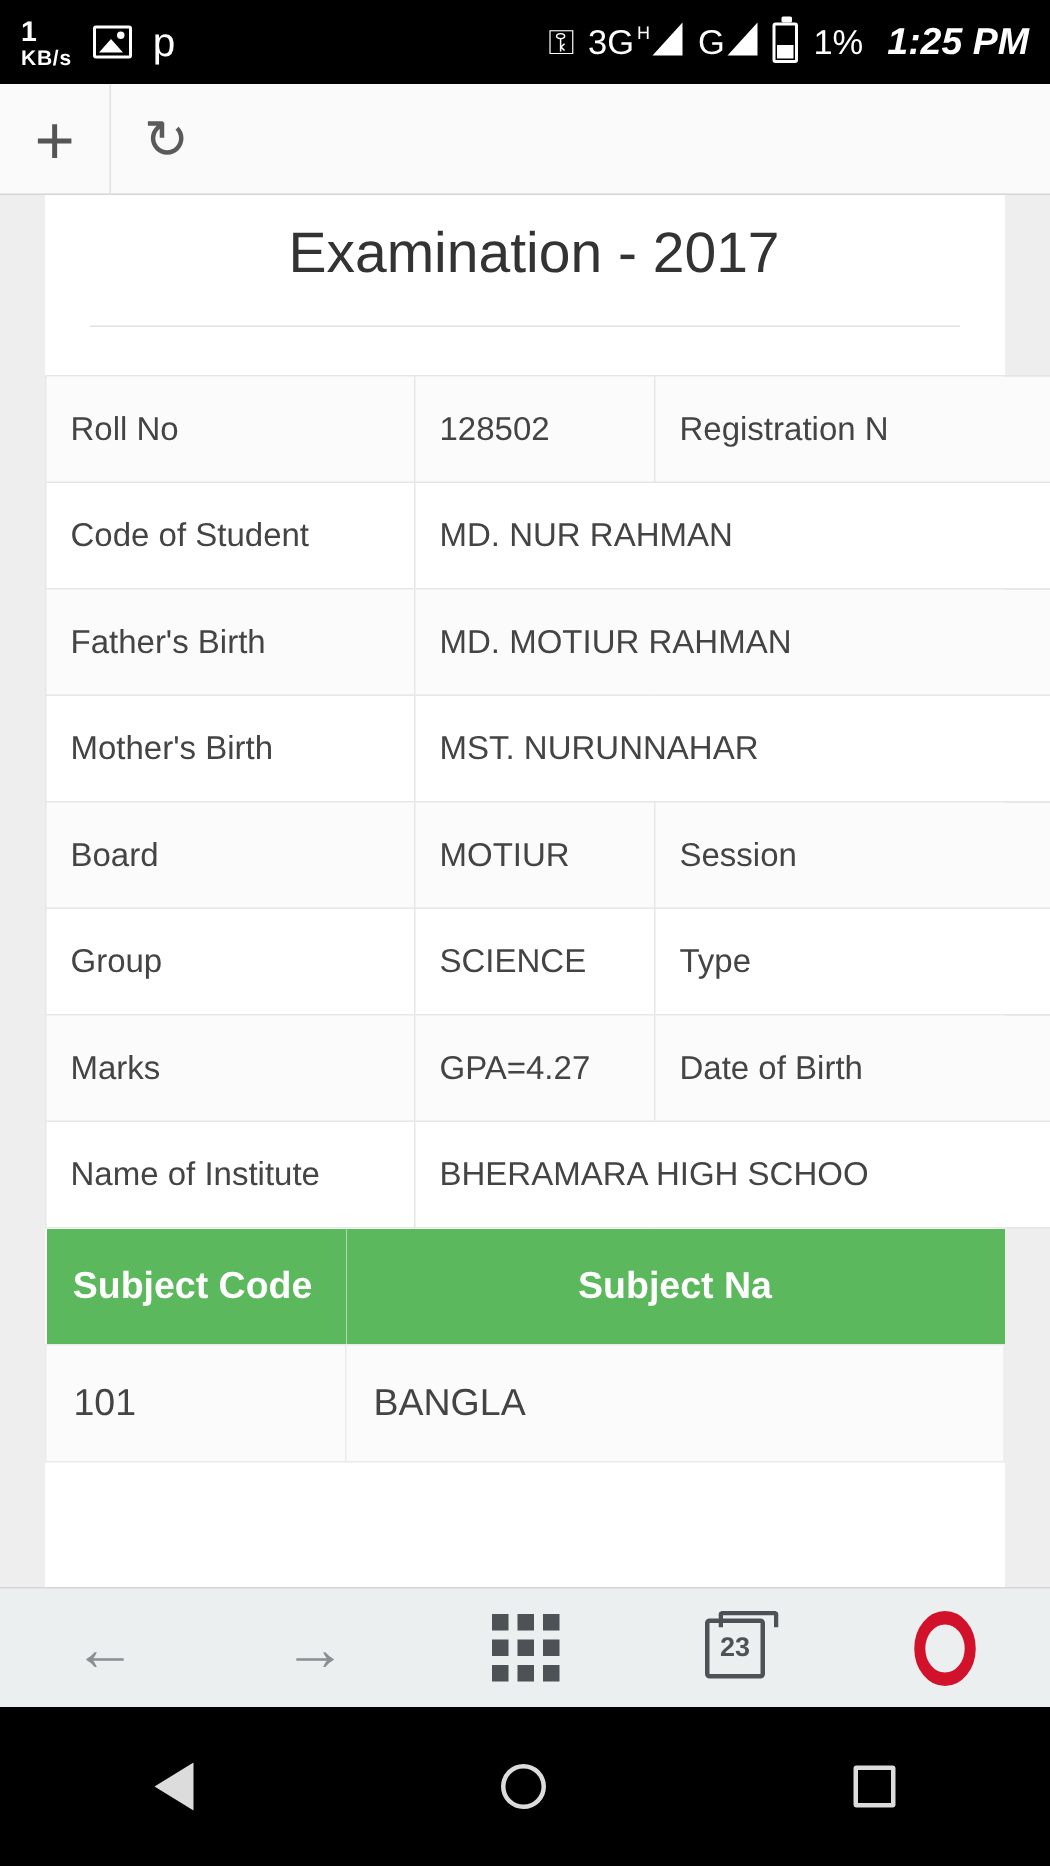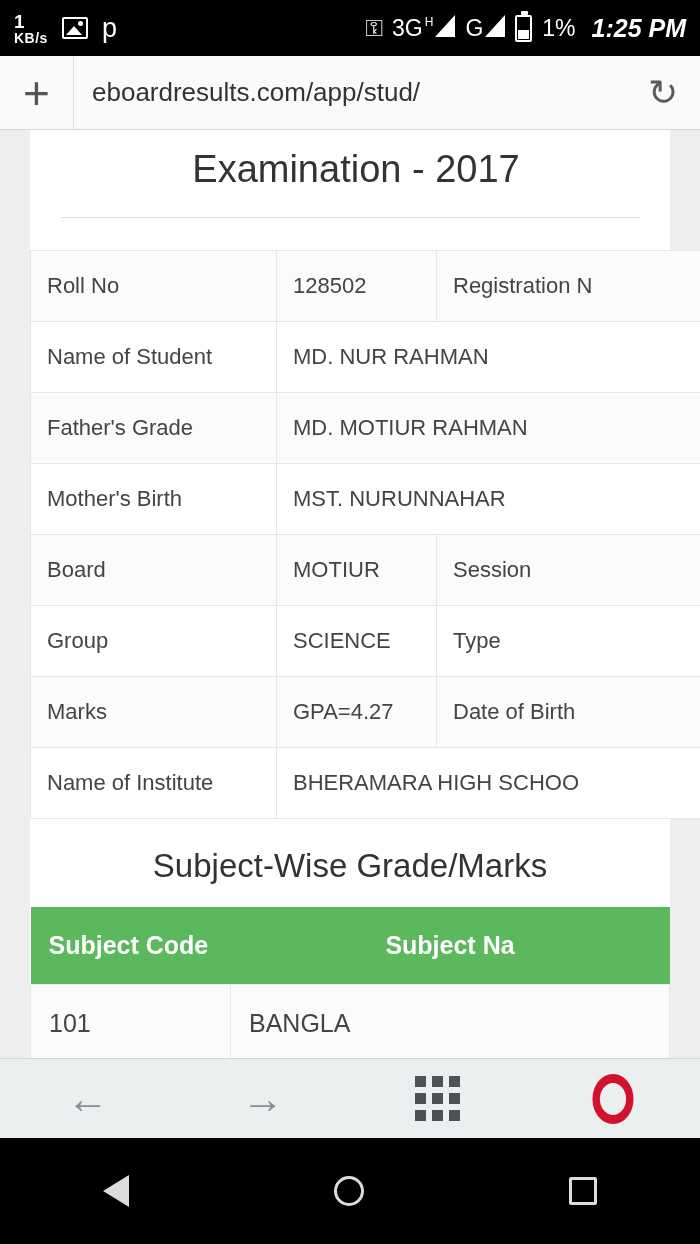--- a/index.html
+++ b/index.html
@@ -186,42 +186,41 @@
         <span class="sigbars"></span>
       </span>
       <span class="batt"></span>
       <span class="pct">1%</span>
       <span class="clock">1:25 PM</span>
     </div>
   </div>
 
   <div class="urlbar">
     <div class="plus-btn">+</div>
-    <div class="url-text">eboardresults.com/app/stud/</div>
     <div class="reload-btn">↻</div>
   </div>
 
   <div class="page">
     <div class="card">
       <div class="exam-title">Examination - 2017</div>
       <div class="divider"></div>
 
       <table class="info-table">
         <tbody>
           <tr>
             <td class="col-label">Roll No</td>
             <td class="col-val">128502</td>
             <td class="col-extra">Registration N</td>
           </tr>
           <tr>
-            <td class="col-label">Name of Student</td>
+            <td class="col-label">Code of Student</td>
             <td colspan="2">MD. NUR RAHMAN</td>
           </tr>
           <tr>
-            <td class="col-label">Father's Grade</td>
+            <td class="col-label">Father's Birth</td>
             <td colspan="2">MD. MOTIUR RAHMAN</td>
           </tr>
           <tr>
             <td class="col-label">Mother's Birth</td>
             <td colspan="2">MST. NURUNNAHAR</td>
           </tr>
           <tr>
             <td class="col-label">Board</td>
             <td class="col-val">MOTIUR</td>
             <td class="col-extra">Session</td>
@@ -236,21 +235,20 @@
             <td class="col-val">GPA=4.27</td>
             <td class="col-extra">Date of Birth</td>
           </tr>
           <tr>
             <td class="col-label">Name of Institute</td>
             <td colspan="2">BHERAMARA HIGH SCHOO</td>
           </tr>
         </tbody>
       </table>
 
-      <div class="subject-title">Subject-Wise Grade/Marks</div>
 
       <table class="subj-table">
         <thead>
           <tr>
             <th class="th-code">Subject Code</th>
             <th class="th-name">Subject Na</th>
           </tr>
         </thead>
         <tbody>
           <tr>
@@ -274,20 +272,23 @@
         <i></i>
           <i></i>
           <i></i>
           <i></i>
           <i></i>
           <i></i>
           <i></i>
           <i></i>
           <i></i>
       </span>
+    </div>
+    <div class="bb-item">
+      <span class="tabs-icon">23</span>
     </div>
     <div class="bb-item">
       <span class="opera-o"></span>
     </div>
   </div>
 
   <div class="navbar">
     <div class="nav-back"></div>
     <div class="nav-home"></div>
     <div class="nav-recent"></div>

